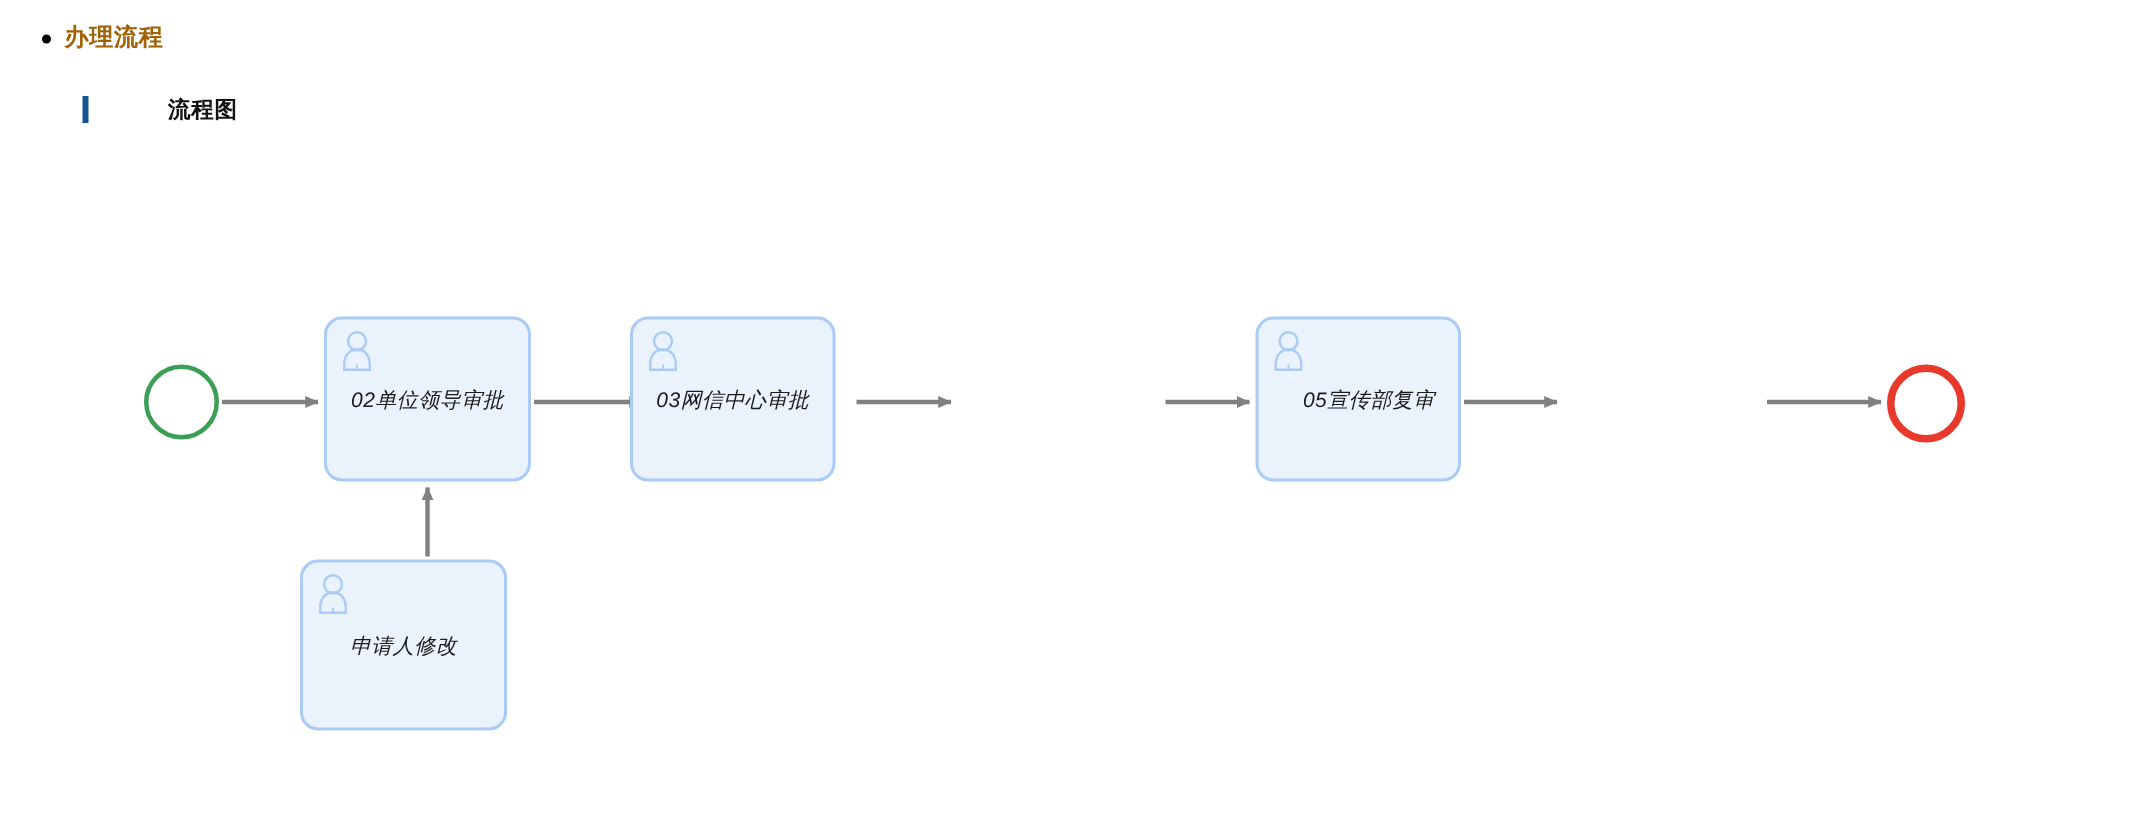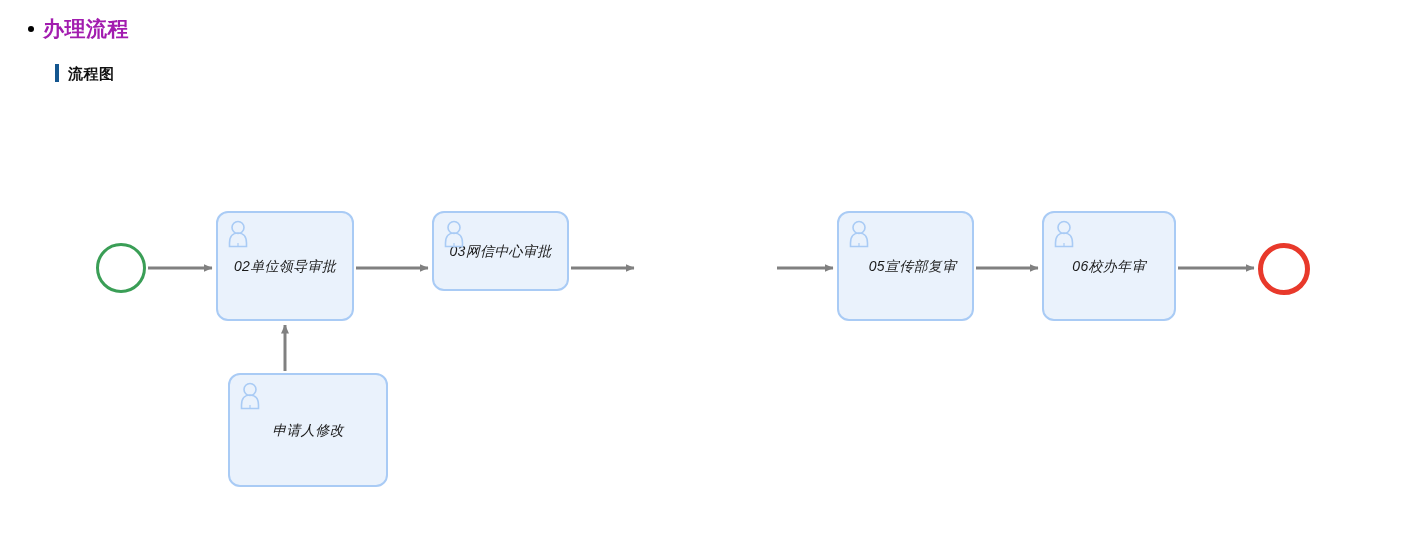--- a/index.html
+++ b/index.html
@@ -26,23 +26,23 @@
     gap: 9px;
   }
   .bullet-dot {
     width: 6px;
     height: 6px;
     border-radius: 50%;
     background: #000000;
     flex: 0 0 auto;
   }
   .heading-bullet-text {
-    font-size: 21px;
+    font-size: 16px;
     font-weight: bold;
-    color: #a21caf;
+    color: #a16207;
     letter-spacing: 0.5px;
     line-height: 1;
   }
 
   .subheading {
     position: absolute;
     left: 55px;
     top: 64px;
     display: flex;
     align-items: center;
@@ -53,20 +53,21 @@
     height: 18px;
     background: #14568f;
     flex: 0 0 auto;
   }
   .subheading-text {
     font-size: 15px;
     font-weight: bold;
     color: #111111;
     letter-spacing: 0.5px;
     line-height: 1;
+    margin-left: 44px;
   }
 
   
   .flow-canvas {
     position: absolute;
     left: 0;
     top: 0;
     width: 1425px;
     height: 555px;
   }
@@ -156,52 +157,43 @@
   <div class="node" style="left:216px; top:211px; width:138px; height:110px;">
     <svg class="node-icon" viewBox="0 0 26 30">
       <circle cx="13" cy="8.5" r="6" fill="none" stroke="#a9cbf5" stroke-width="1.6"></circle>
       <path d="M4.5 24 C4.5 16.5 9 14 13 14 C17 14 21.5 16.5 21.5 24" fill="none" stroke="#a9cbf5" stroke-width="1.6"></path>
       <path d="M4.5 24 L4.5 27.5 L21.5 27.5 L21.5 24" fill="none" stroke="#a9cbf5" stroke-width="1.6"></path>
       <line x1="13" y1="24" x2="13" y2="27.5" stroke="#a9cbf5" stroke-width="1.2"></line>
     </svg>
     <span class="node-label">02单位领导审批</span>
   </div>
 
-  <div class="node" style="left:432px; top:211px; width:137px; height:80px;">
+  <div class="node" style="left:420px; top:211px; width:137px; height:110px;">
     <svg class="node-icon" viewBox="0 0 26 30">
       <circle cx="13" cy="8.5" r="6" fill="none" stroke="#a9cbf5" stroke-width="1.6"></circle>
       <path d="M4.5 24 C4.5 16.5 9 14 13 14 C17 14 21.5 16.5 21.5 24" fill="none" stroke="#a9cbf5" stroke-width="1.6"></path>
       <path d="M4.5 24 L4.5 27.5 L21.5 27.5 L21.5 24" fill="none" stroke="#a9cbf5" stroke-width="1.6"></path>
       <line x1="13" y1="24" x2="13" y2="27.5" stroke="#a9cbf5" stroke-width="1.2"></line>
     </svg>
     <span class="node-label">03网信中心审批</span>
   </div>
 
 
   <div class="node" style="left:837px; top:211px; width:137px; height:110px;padding-left:14px;">
     <svg class="node-icon" viewBox="0 0 26 30">
       <circle cx="13" cy="8.5" r="6" fill="none" stroke="#a9cbf5" stroke-width="1.6"></circle>
       <path d="M4.5 24 C4.5 16.5 9 14 13 14 C17 14 21.5 16.5 21.5 24" fill="none" stroke="#a9cbf5" stroke-width="1.6"></path>
       <path d="M4.5 24 L4.5 27.5 L21.5 27.5 L21.5 24" fill="none" stroke="#a9cbf5" stroke-width="1.6"></path>
       <line x1="13" y1="24" x2="13" y2="27.5" stroke="#a9cbf5" stroke-width="1.2"></line>
     </svg>
     <span class="node-label">05宣传部复审</span>
   </div>
 
-  <div class="node" style="left:1042px; top:211px; width:134px; height:110px;">
-    <svg class="node-icon" viewBox="0 0 26 30">
-      <circle cx="13" cy="8.5" r="6" fill="none" stroke="#a9cbf5" stroke-width="1.6"></circle>
-      <path d="M4.5 24 C4.5 16.5 9 14 13 14 C17 14 21.5 16.5 21.5 24" fill="none" stroke="#a9cbf5" stroke-width="1.6"></path>
-      <path d="M4.5 24 L4.5 27.5 L21.5 27.5 L21.5 24" fill="none" stroke="#a9cbf5" stroke-width="1.6"></path>
-      <line x1="13" y1="24" x2="13" y2="27.5" stroke="#a9cbf5" stroke-width="1.2"></line>
-    </svg>
-    <span class="node-label">06校办年审</span>
-  </div>
-
-  <div class="node" style="left:228px; top:373px; width:160px; height:114px;">
+
+  <div class="node" style="left:200px; top:373px; width:138px; height:114px;">
     <svg class="node-icon" viewBox="0 0 26 30">
       <circle cx="13" cy="8.5" r="6" fill="none" stroke="#a9cbf5" stroke-width="1.6"></circle>
       <path d="M4.5 24 C4.5 16.5 9 14 13 14 C17 14 21.5 16.5 21.5 24" fill="none" stroke="#a9cbf5" stroke-width="1.6"></path>
       <path d="M4.5 24 L4.5 27.5 L21.5 27.5 L21.5 24" fill="none" stroke="#a9cbf5" stroke-width="1.6"></path>
       <line x1="13" y1="24" x2="13" y2="27.5" stroke="#a9cbf5" stroke-width="1.2"></line>
     </svg>
     <span class="node-label">申请人修改</span>
   </div>
 
   <div class="terminal end" style="left:1258px; top:243px; width:52px; height:52px;"></div>

